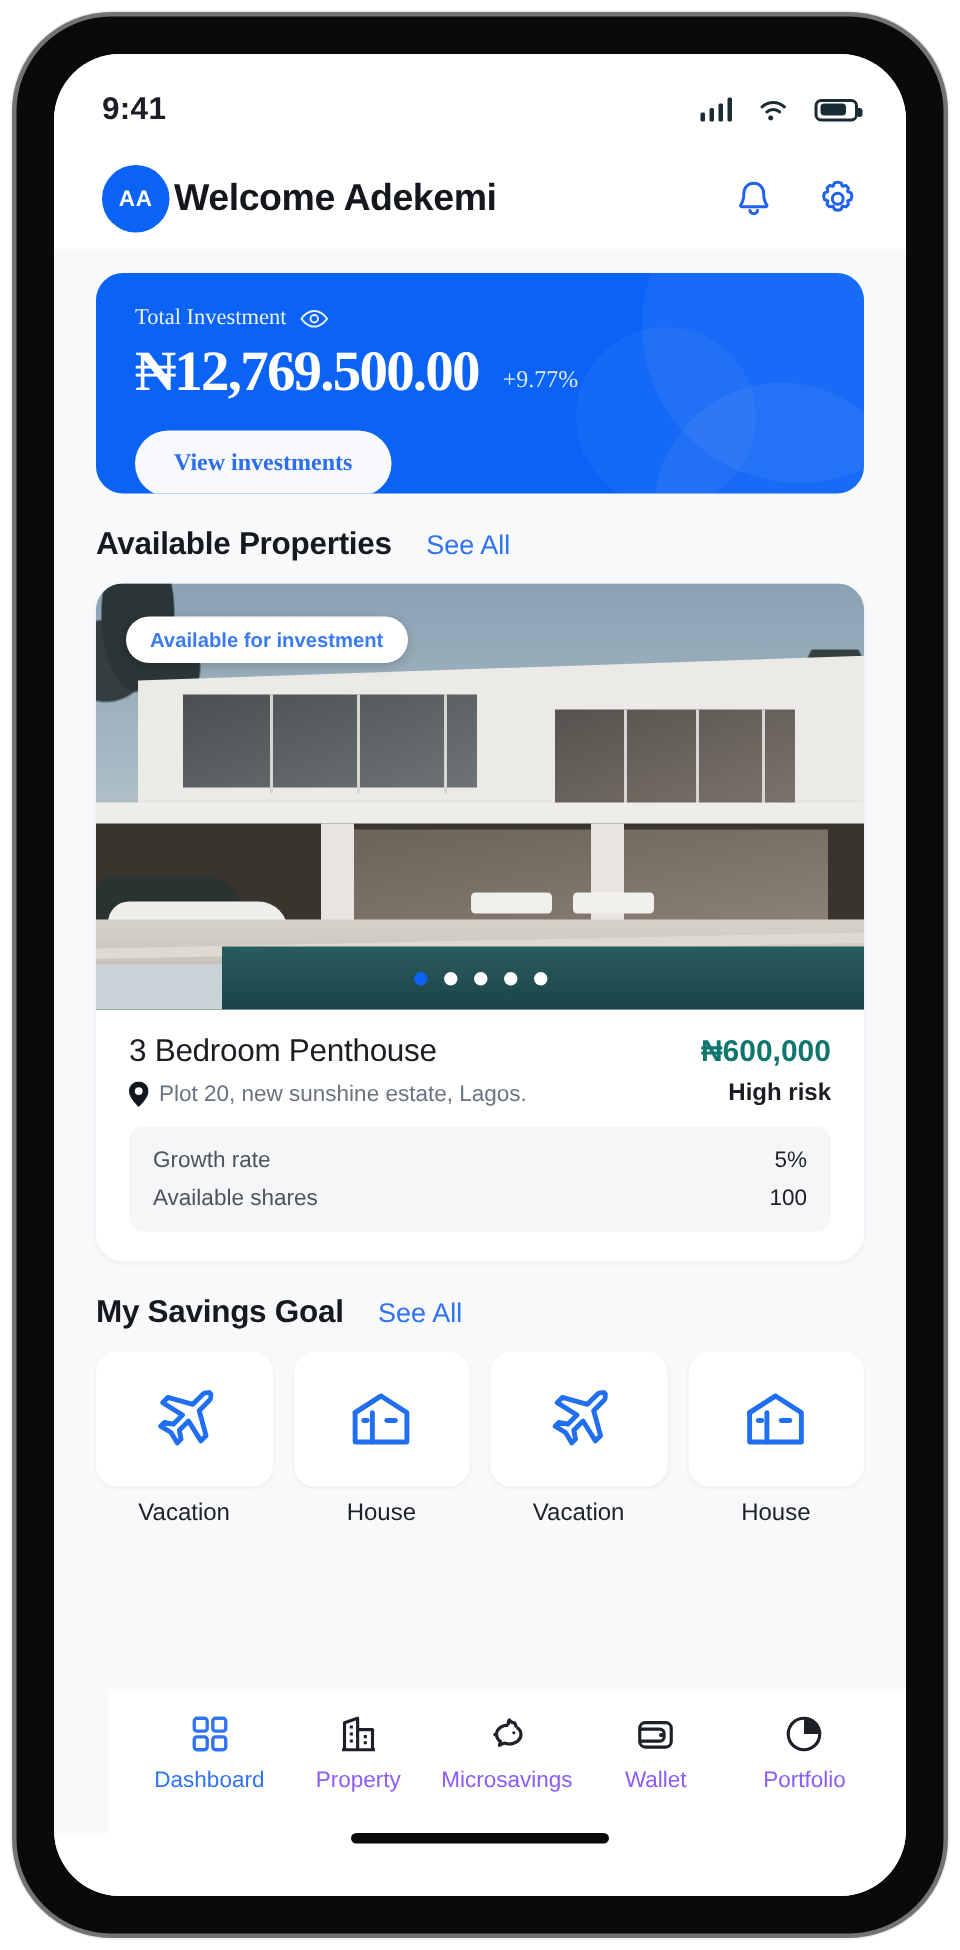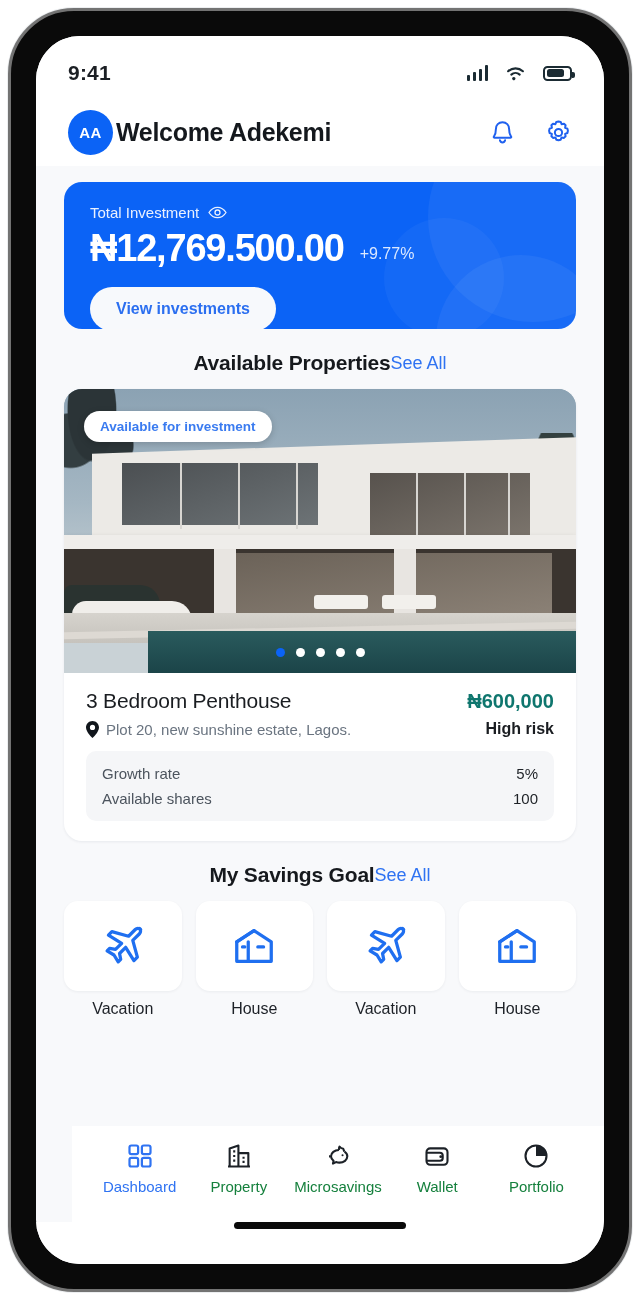--- a/index.html
+++ b/index.html
@@ -69,41 +69,43 @@
     padding:16px 28px 0 28px;
     overflow:hidden;
   }
 
   
   .balance-card{
     position:relative; overflow:hidden;
     background:#0b63f6; border-radius:18px;
     padding:22px 26px 24px 26px;
     height:147px;
+    font-family:Liberation Serif, serif;
   }
   .blob{position:absolute;border-radius:50%;background:rgba(255,255,255,.055);}
   .blob.b1{width:210px;height:210px;right:-62px;top:-70px;}
   .blob.b2{width:170px;height:170px;right:-30px;bottom:-96px;}
   .blob.b3{width:120px;height:120px;right:72px;top:36px;background:rgba(255,255,255,.04);}
   .bc-inner{position:relative;z-index:2;}
   .bc-label{ display:flex;align-items:center;gap:9px; color:#eaf1ff; font-size:15px; font-weight:400;}
   .bc-row{ display:flex; align-items:flex-end; gap:16px; margin-top:4px;}
   .bc-amount{ color:#fff; font-size:38px; font-weight:700; letter-spacing:-1.2px; line-height:1.25;}
   .bc-change{ color:#dbe8ff; font-size:16px; font-weight:400; padding-bottom:10px;}
   .bc-btn{
     margin-top:14px; background:#f7f9fc; color:#2b6ff0;
     border:none; border-radius:40px;
     padding:13px 26px; font-size:16px; font-weight:600;
     font-family:inherit; cursor:pointer;
   }
 
   
   .section-head{
-    display:flex;align-items:center;justify-content:center;
+    display:flex;align-items:center;justify-content:flex-start;
     margin:22px 0 14px 0;
+    gap:23px;
   }
   .section-title{ font-size:21px; font-weight:600; color:#16191d; letter-spacing:-.2px;}
   .see-all{ font-size:18px; color:#2f73f2; font-weight:500; cursor:pointer;}
 
   
   .property-card{
     background:#fff; border-radius:18px; overflow:hidden;
     box-shadow:0 1px 3px rgba(18,30,55,.07);
   }
   .prop-img{ position:relative; height:284px; overflow:hidden;
@@ -171,21 +173,21 @@
 
   
   .bottom-nav{
     flex:none; background:#fff;
     padding:16px 18px 0 18px;
     display:flex; align-items:flex-start; justify-content:flex-end;
     height:96px;
     margin-left:36px;
   }
   .nav-item{ flex:1; display:flex;flex-direction:column;align-items:center;gap:8px;cursor:pointer;}
-  .nav-label{ font-size:15px; color:#15803d;}
+  .nav-label{ font-size:15px; color:#8b5cf6;}
   .nav-item.active .nav-label{ color:#2f73f2;}
   .home-bar{
     flex:none;background:#fff;height:42px;
     display:flex;align-items:flex-start;justify-content:center;
   }
   .home-bar i{ width:172px;height:7px;border-radius:6px;background:#0a0a0a;display:block;}
 </style>
 </head>
 <body>
 

